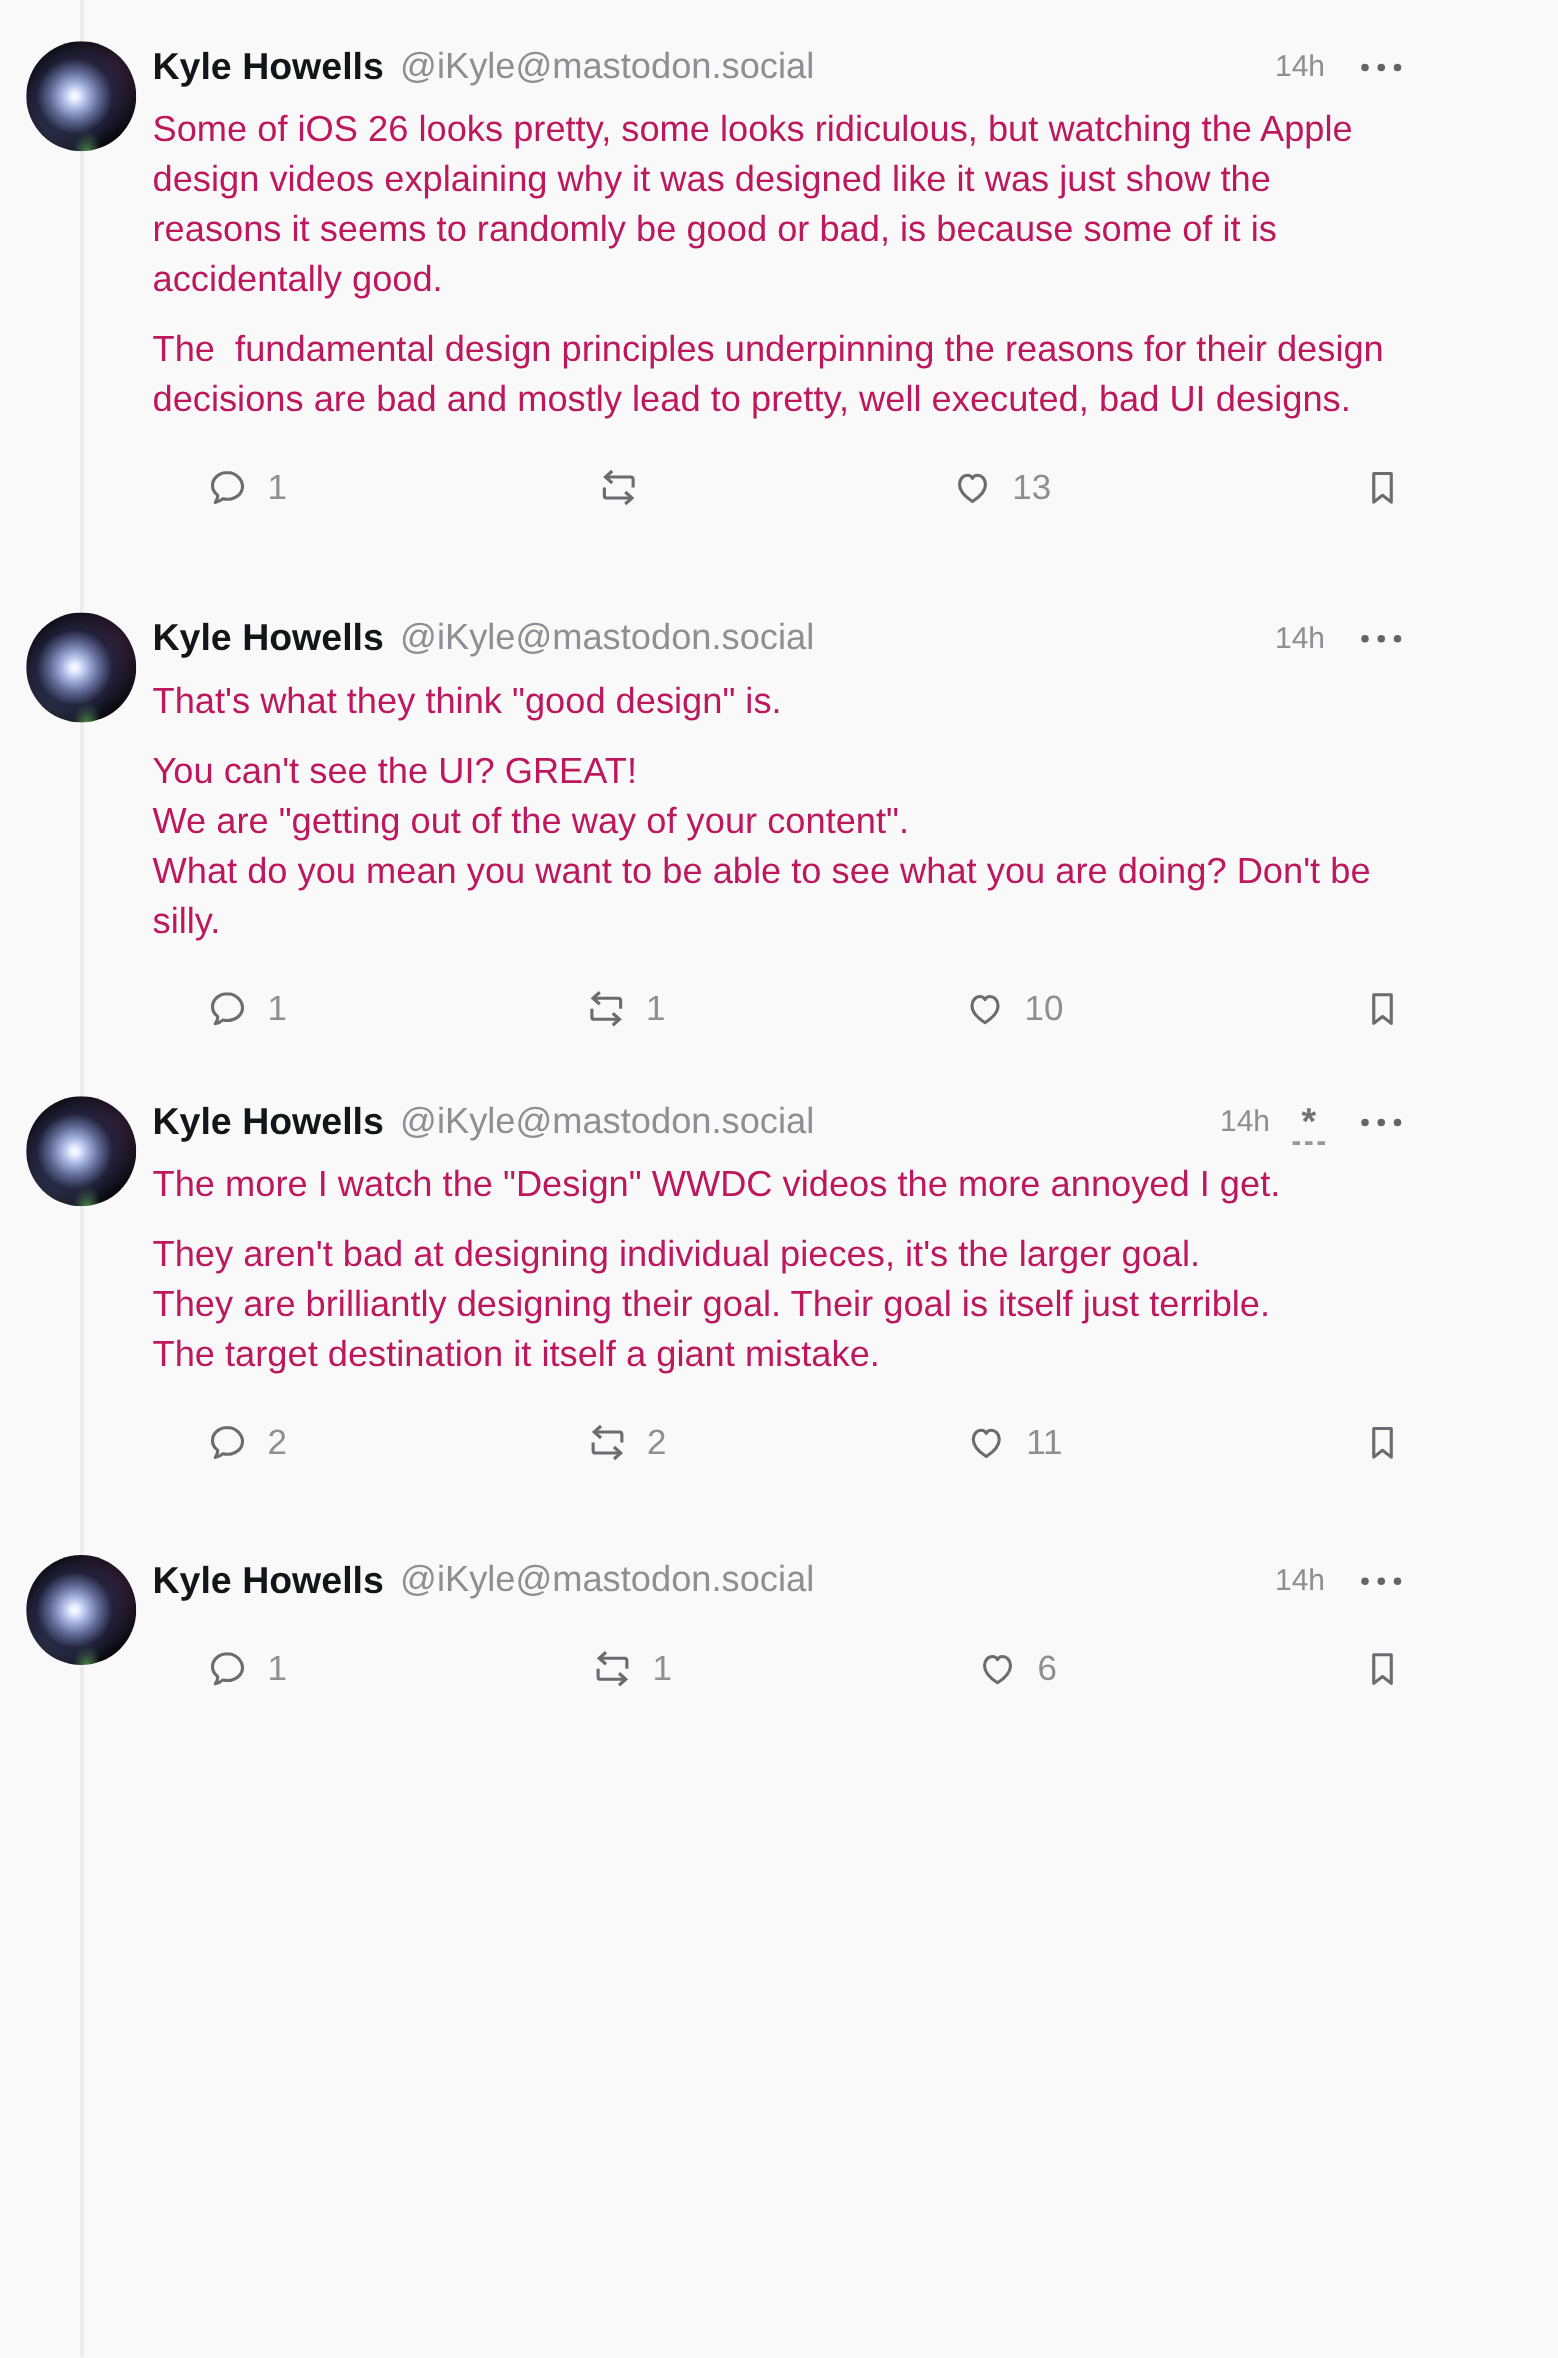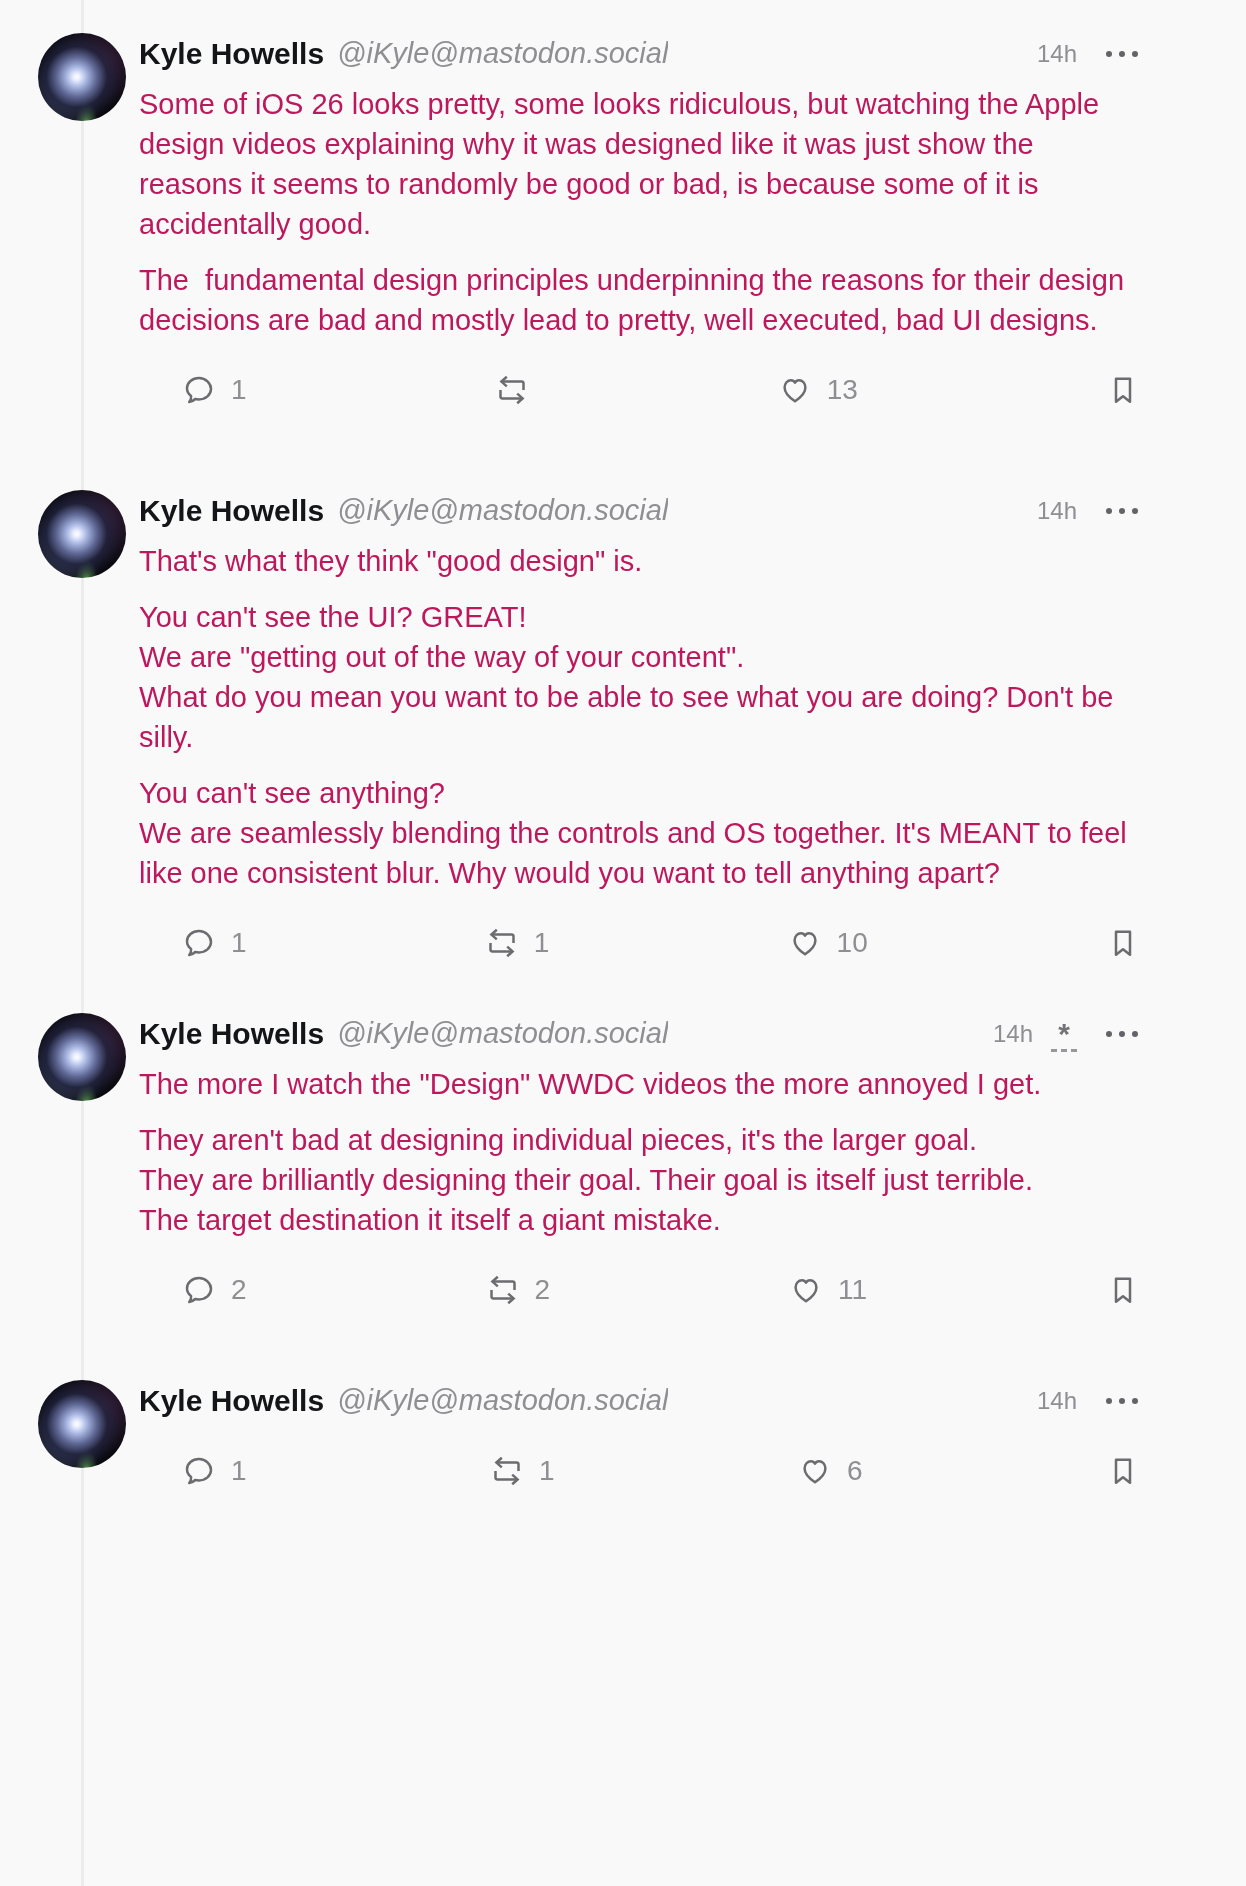--- a/index.html
+++ b/index.html
@@ -5,21 +5,20 @@
   * { margin: 0; padding: 0; box-sizing: border-box; }
   html, body { background: #f9f9f9; }
   .page {
     position: relative;
     width: 1210px;
     height: 1886px;
     overflow: hidden;
     background: #f9f9f9;
     font-family: "Liberation Sans", "DejaVu Sans", sans-serif;
     color: #1a1b1e;
-    margin-left: 17px;
   }
   .thread-line {
     position: absolute;
     left: 64px; top: 0; bottom: 0;
     width: 3px;
     background: #ececec;
   }
   .thread { position: relative; padding-top: 33px; }
 
   .post { display: flex; align-items: flex-start; }
@@ -38,21 +37,21 @@
       radial-gradient(circle at 28% 72%, rgba(140,160,215,0.35), rgba(0,0,0,0) 45%),
       radial-gradient(circle at 74% 32%, rgba(95,50,95,0.5), rgba(0,0,0,0) 52%),
       radial-gradient(ellipse at 55% 101%, rgba(95,175,75,0.75), rgba(0,0,0,0) 16%),
       #0a0a10;
   }
 
   .content { flex: 1; min-width: 0; margin-right: 86px; }
 
   .post-header { display: flex; align-items: center; height: 41px; }
   .display-name { font-size: 30px; font-weight: 700; color: #141518; white-space: nowrap; }
-  .handle { margin-left: 13px; font-size: 29px; color: #8e8e93; white-space: nowrap; overflow: hidden; text-overflow: ellipsis; font-style: italic; }
+  .handle { margin-left: 13px; font-size: 29px; color: #8e8e93; white-space: nowrap; overflow: hidden; text-overflow: ellipsis; }
   .timestamp { margin-left: auto; font-size: 24px; color: #8e8e93; flex-shrink: 0; }
   .edited {
     display: inline-block;
     margin-left: 18px;
     min-width: 26px;
     text-align: center;
     font-size: 30px;
     font-weight: 700;
     color: #737378;
     line-height: 24px;
@@ -162,22 +161,20 @@
             <circle cx="19" cy="18" r="3" fill="#636368"></circle>
             <circle cx="32" cy="18" r="3" fill="#636368"></circle>
           </svg>
         </button>
       </header>
       <div class="body">
             <p class="para">That's what they think "good design" is.</p>
             <p class="para">You can't see the UI? GREAT!
 We are "getting out of the way of your content".
 What do you mean you want to be able to see what you are doing? Don't be silly.</p>
-            <p class="para">You can't see anything?
-We are seamlessly blending the controls and OS together. It's MEANT to feel like one consistent blur. Why would you want to tell anything apart?</p>
           </div>
       <div class="actions">
         <button class="action">
           <svg class="icon-svg" width="36" height="36" viewBox="0 0 36 36">
             <path d="M18 6C11.4 6 6 10.6 6 16.3c0 3.1 1.6 5.9 4.1 7.8.2 1.9-.3 3.9-1.9 5.9 2.4-.4 4.4-1.4 6-3 1.2.3 2.5.4 3.8.4 6.6 0 12-4.6 12-10.3S24.6 6 18 6z" fill="none" stroke="#6c6c70" stroke-width="2.5" stroke-linejoin="round"></path>
           </svg>
           <span class="count hide-if-empty">1</span>
         </button>
         <button class="action">
           <svg class="icon-svg" width="36" height="36" viewBox="0 0 36 36">

